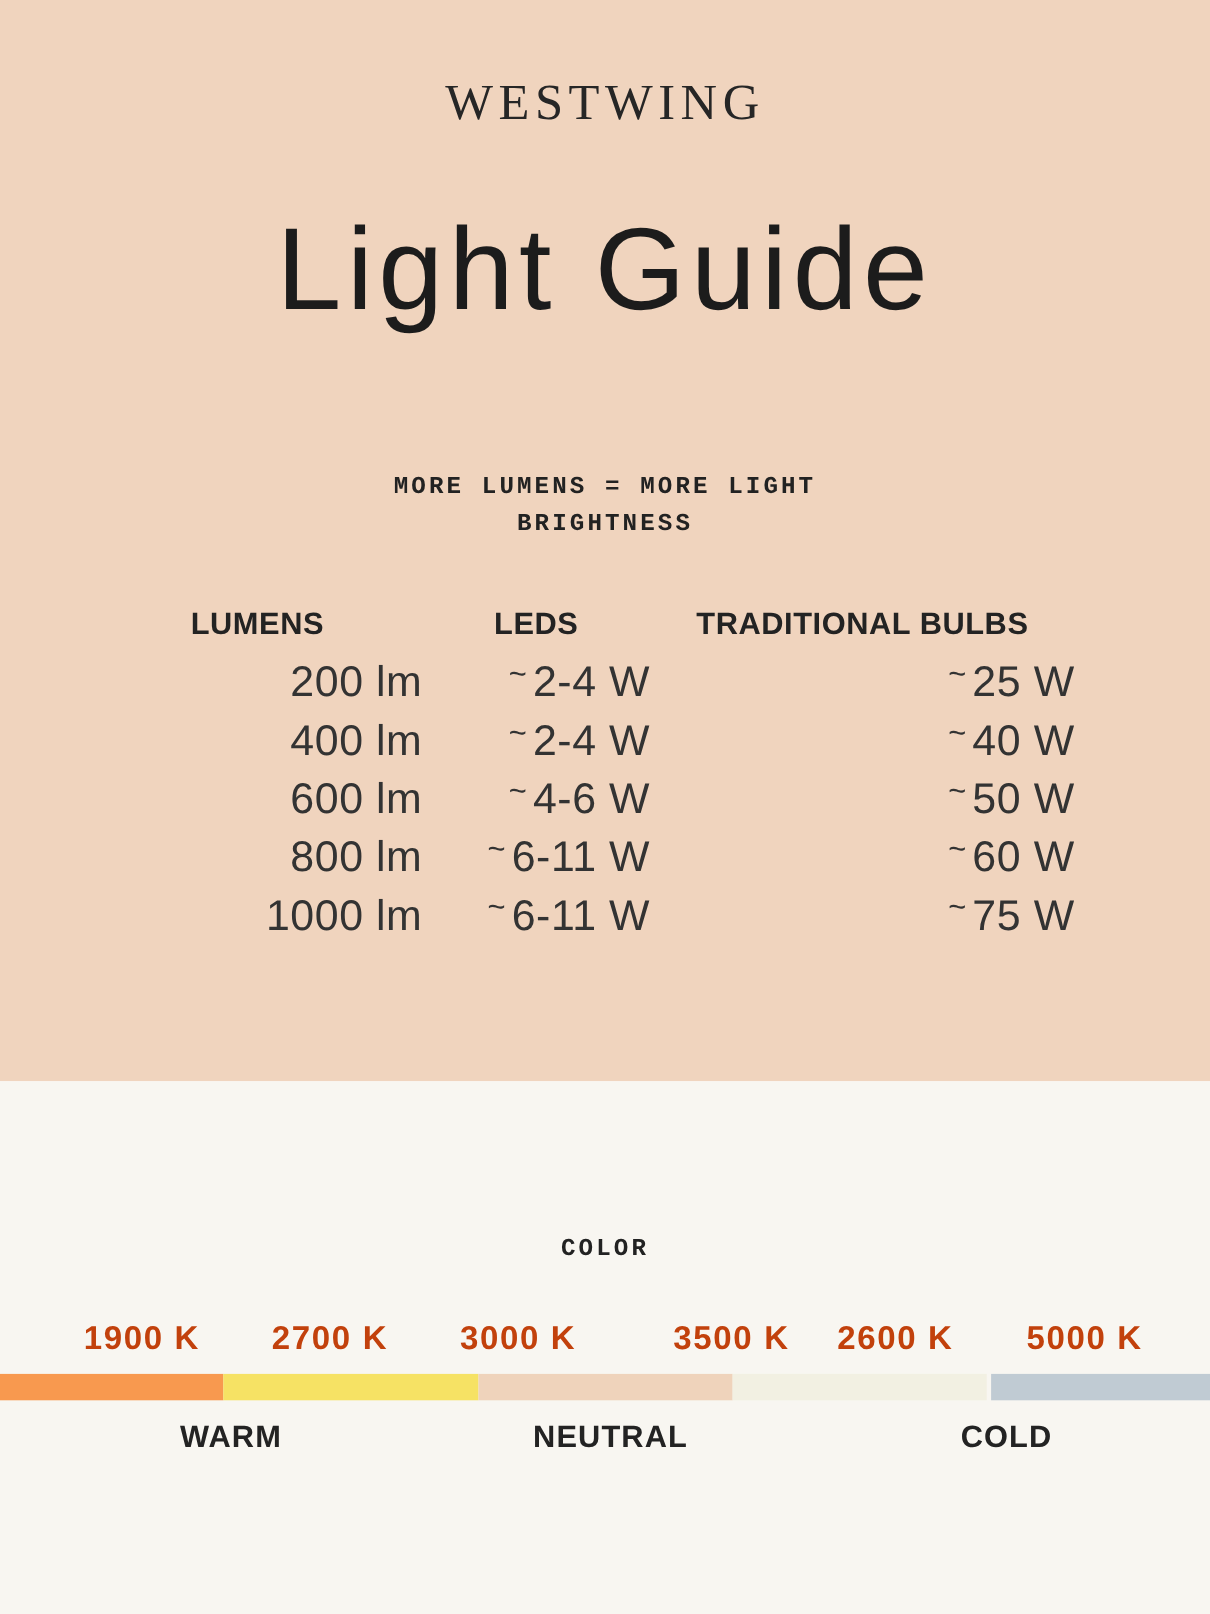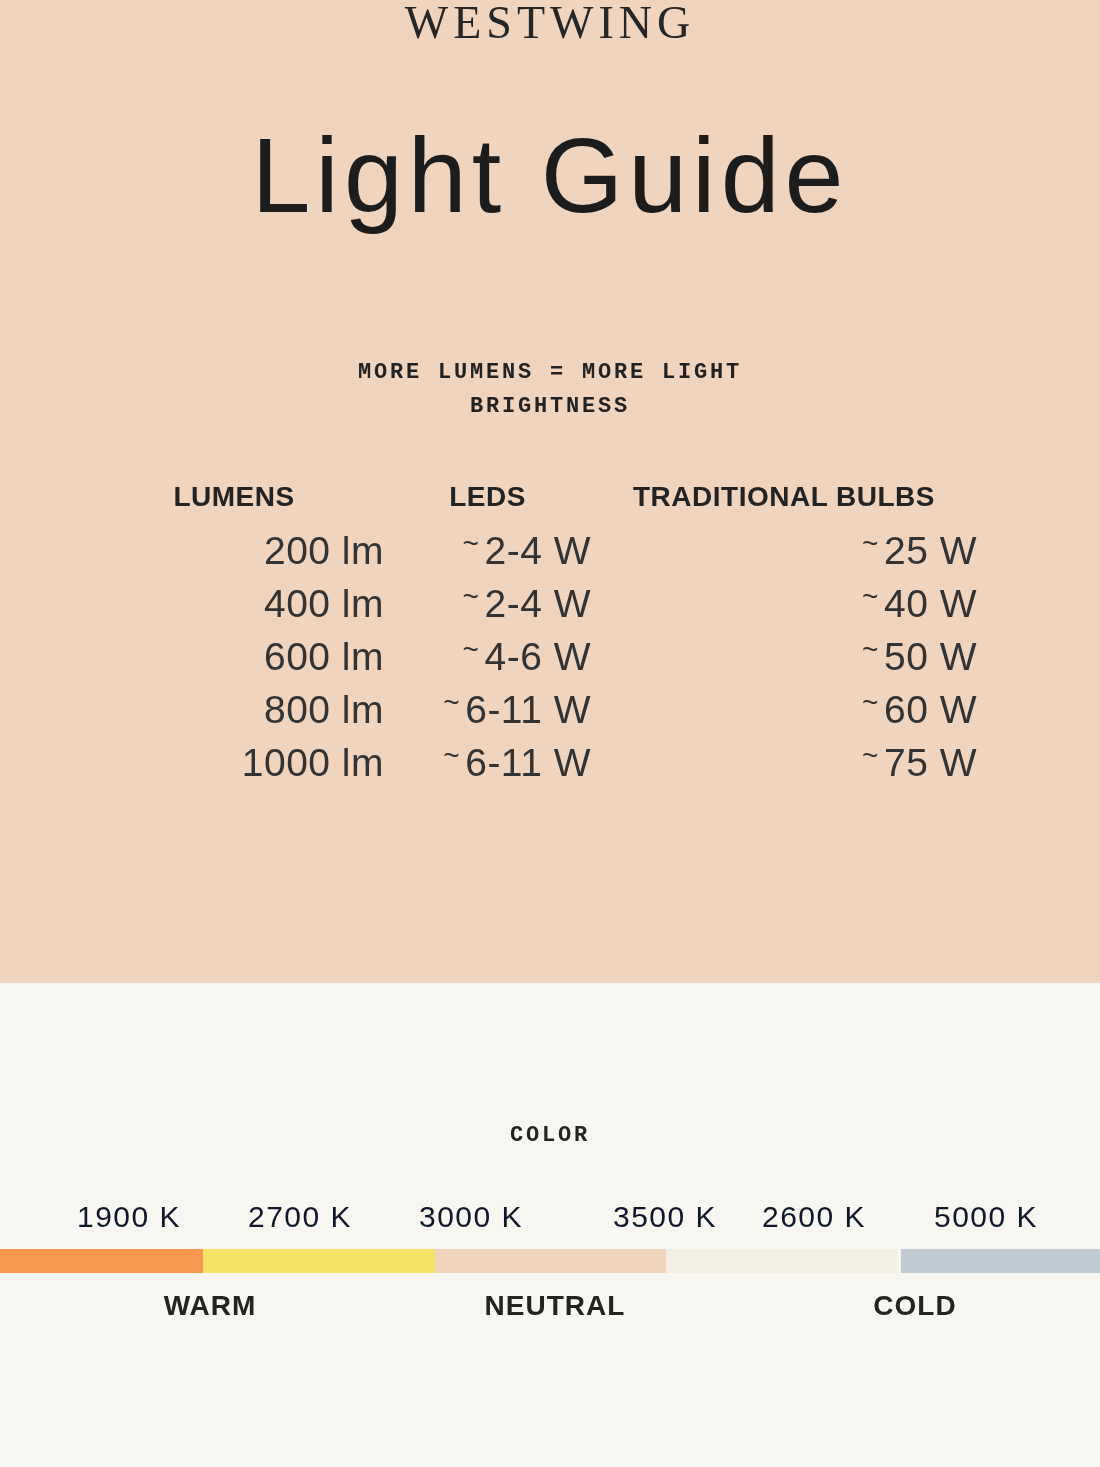--- a/index.html
+++ b/index.html
@@ -9,20 +9,21 @@
     color: #1f1f1f;
     width: 1100px;
     height: 1467px;
     overflow: hidden;
   }
   .top-section {
     height: 983px;
     text-align: center;
   }
   .brand {
+    padding-top: 70px;
     font-family: "Liberation Serif", serif;
     font-size: 46px;
     letter-spacing: 5px;
     color: #262626;
     line-height: 46px;
   }
   .page-title {
     margin-top: 74px;
     font-size: 106px;
     font-weight: 400;
@@ -82,23 +83,23 @@
   .kelvin-row {
     position: relative;
     height: 36px;
     margin-top: 46px;
   }
   .kelvin-label {
     position: absolute;
     transform: translateX(-50%);
     top: 0;
     font-size: 30px;
-    font-weight: 400;
+    font-weight: 700;
     letter-spacing: 1.5px;
-    color: #0f172a;
+    color: #c2410c;
     line-height: 36px;
     white-space: nowrap;
   }
   .scale-bar {
     margin-top: 14px;
     height: 24px;
     display: flex;
   }
   .scale-bar .seg { height: 100%; }
   .seg-1 { width: 203px; }

